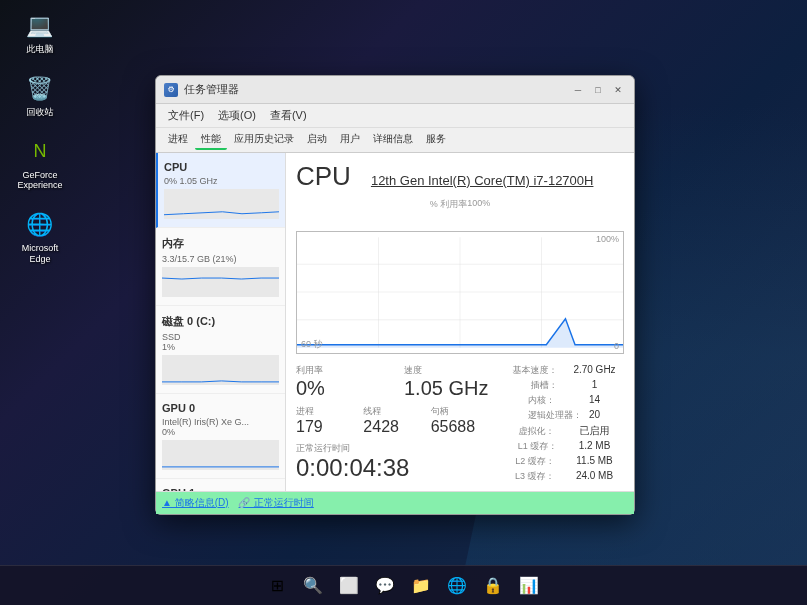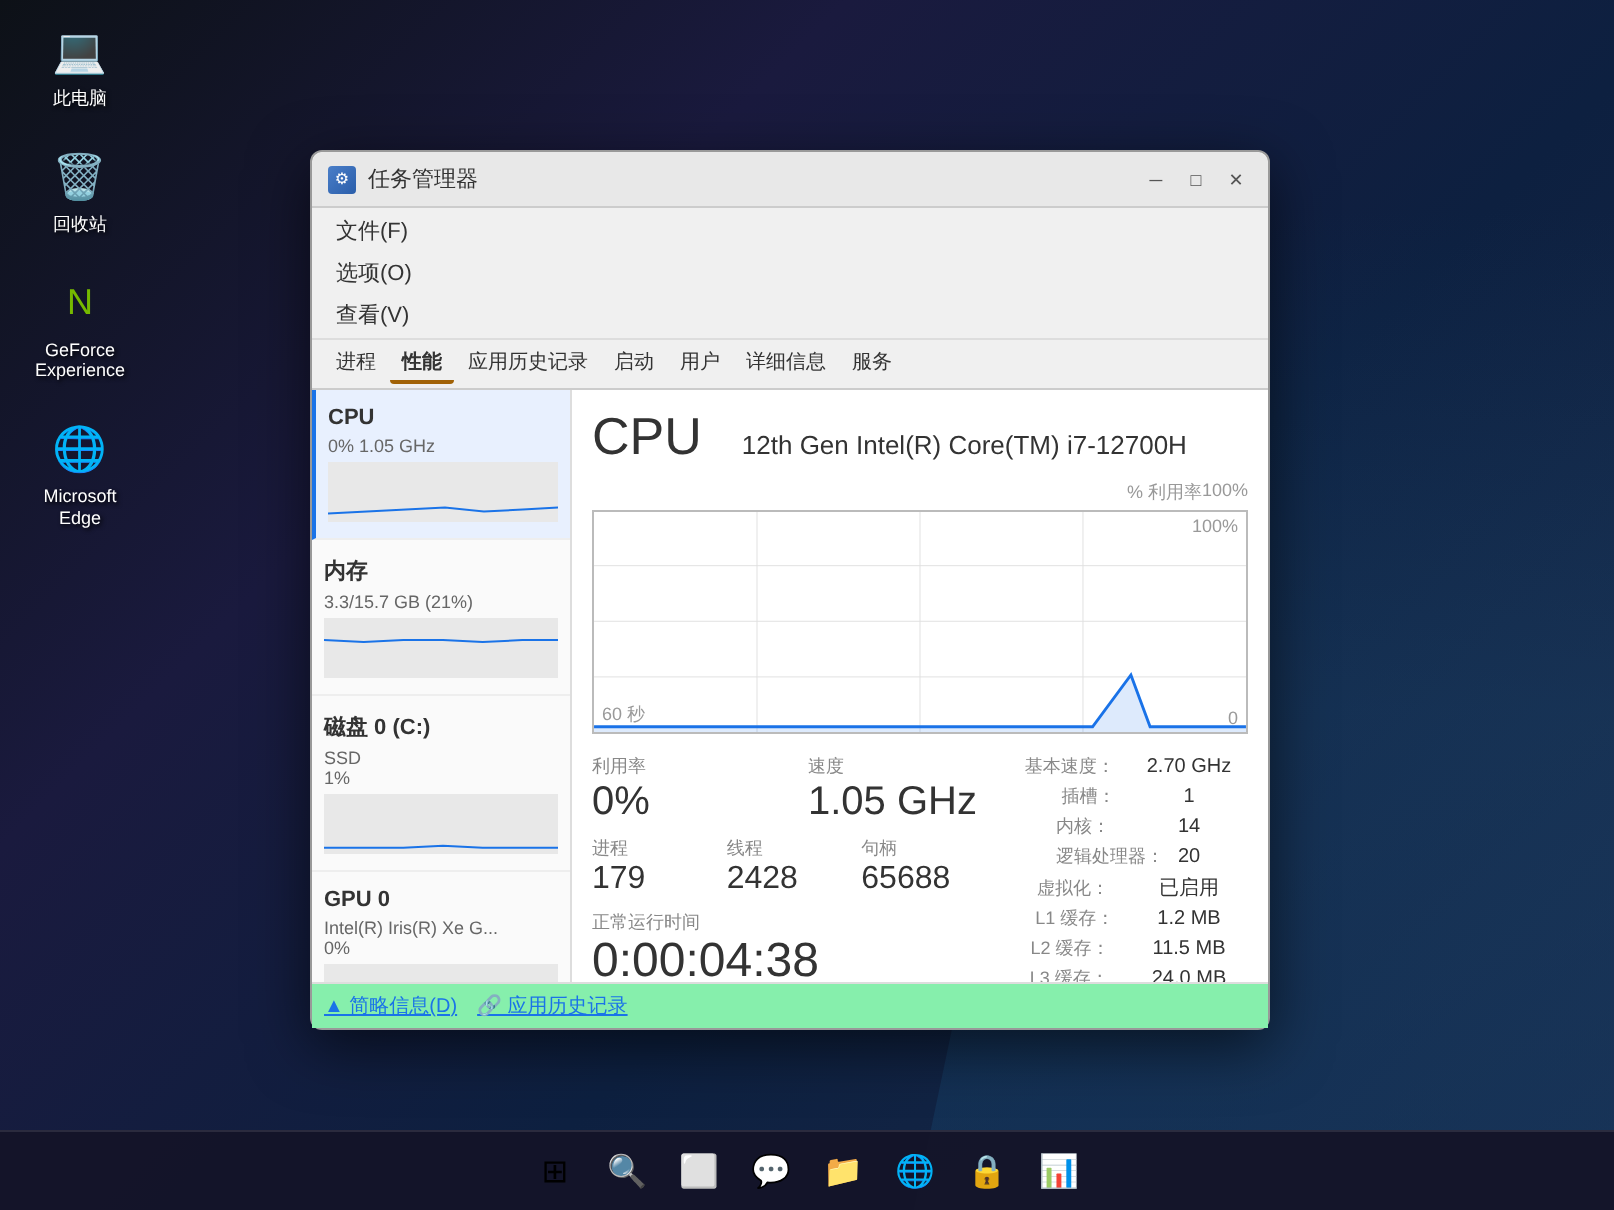--- a/index.html
+++ b/index.html
@@ -162,21 +162,20 @@
       color: #555;
     }
 
     
     .menu-bar {
       display: flex;
       gap: 2px;
       padding: 2px 6px;
       background: #f0f0f0;
       border-bottom: 1px solid #ddd;
-      flex-direction: column;
     }
 
     .menu-item {
       padding: 2px 6px;
       font-size: 11px;
       color: #333;
       cursor: pointer;
       border-radius: 2px;
     }
 
@@ -273,28 +272,29 @@
 
     .cpu-title {
       font-size: 26px;
       font-weight: 300;
       color: #333;
     }
 
     .cpu-model {
       font-size: 13px;
       color: #333;
+      text-decoration: underline;
     }
 
     .chart-labels {
       display: flex;
-      justify-content: flex-end;
+      justify-content: center;
       font-size: 9px;
       color: #999;
-      margin-bottom: 2px;
+      margin-bottom: 20px;
     }
 
     
     .graph-container {
       position: relative;
       width: 100%;
       height: 130px;
       background: #fff;
       border: 1px solid #bbb;
       margin-bottom: 4px;
@@ -442,21 +442,21 @@
   </div>
 
   <div class="menu-bar">
     <div class="menu-item">文件(F)</div>
     <div class="menu-item">选项(O)</div>
     <div class="menu-item">查看(V)</div>
   </div>
 
   <div class="tab-bar">
     <div class="tab">进程</div>
-    <div class="tab" style="border-bottom:2px solid #a16207;font-weight:700;">性能</div>
+    <div class="tab" style="border-bottom:2px solid #22c55e;font-weight:400;">性能</div>
     <div class="tab">应用历史记录</div>
     <div class="tab">启动</div>
     <div class="tab">用户</div>
     <div class="tab">详细信息</div>
     <div class="tab">服务</div>
   </div>
 
   <div class="main-content">
 
     <div class="sidebar">
@@ -620,21 +620,21 @@
             <span class="right-stat-label">L3 缓存：</span>
             <span class="right-stat-value">24.0 MB</span>
           </div>
         </div>
       </div>
     </div>
   </div>
 
   <div class="bottom-bar">
     <span class="bottom-link">▲ 简略信息(D)</span>
-    <span class="bottom-link">🔗 应用历史记录</span>
+    <span class="bottom-link">🔗 正常运行时间</span>
   </div>
 </div>
 
 <div class="taskbar">
   <div class="taskbar-item">⊞</div>
   <div class="taskbar-item">🔍</div>
   <div class="taskbar-item">⬜</div>
   <div class="taskbar-item">💬</div>
   <div class="taskbar-item">📁</div>
   <div class="taskbar-item">🌐</div>

